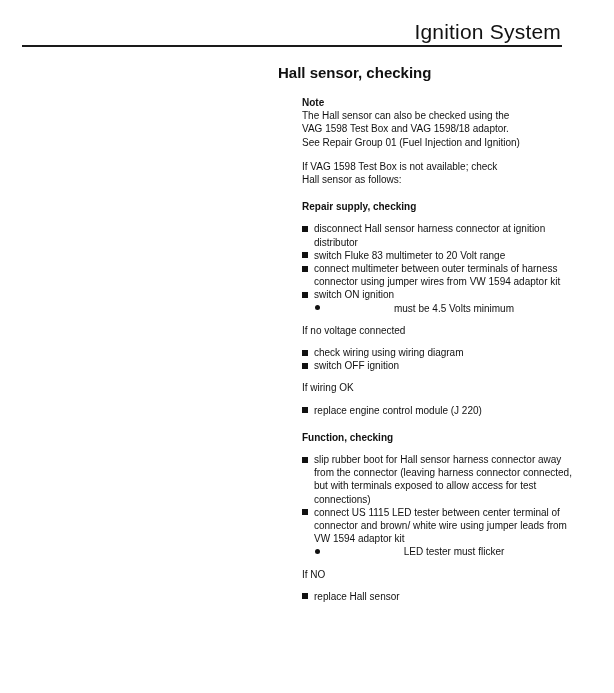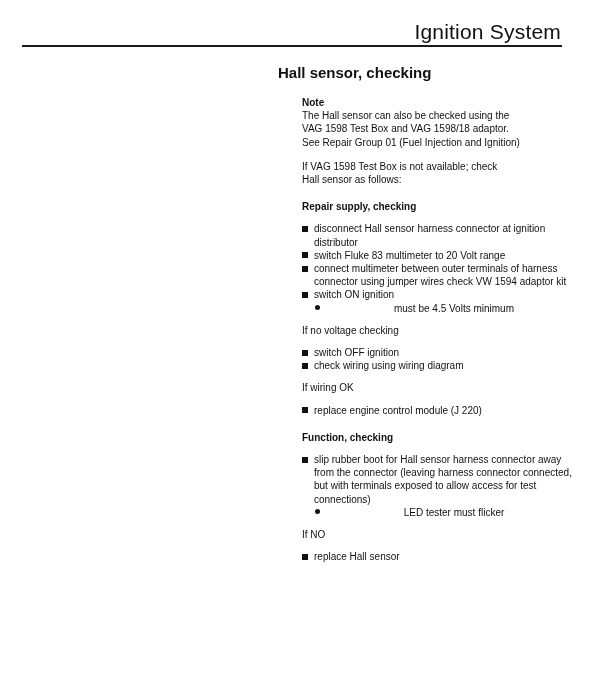--- a/index.html
+++ b/index.html
@@ -59,36 +59,37 @@
 
   <p class="block">
     <span>If </span><b>VAG 1598</b><span> Test Box is not available; check</span><br>
     <span>Hall sensor as follows:</span>
   </p>
 
   <div class="sub-heading">Repair supply, checking</div>
   <ul>
     <li class="sq"><span>disconnect Hall sensor harness connector at ignition distributor</span></li>
     <li class="sq"><span>switch </span><b>Fluke 83</b><span> multimeter to 20 Volt range</span></li>
-    <li class="sq"><span>connect multimeter between outer terminals of harness connector using jumper wires check </span><b>VW 1594</b><span> adaptor kit</span></li>
+    <li class="sq"><span>connect multimeter between outer terminals of harness connector using jumper wires from </span><b>VW 1594</b><span> adaptor kit</span></li>
     <li class="sq"><span>switch </span><b>ON</b><span> ignition</span></li>
     <li class="dot"><span>must be 4.5 Volts minimum</span></li>
   </ul>
-  <p class="cond">If no voltage checking</p>
+  <p class="cond">If no voltage connected</p>
   <ul>
+    <li class="sq"><span>check wiring using wiring diagram</span></li>
     <li class="sq"><span>switch </span><b>OFF</b><span> ignition</span></li>
-    <li class="sq"><span>check wiring using wiring diagram</span></li>
   </ul>
   <p class="cond"><span>If wiring </span><b>OK</b></p>
   <ul>
     <li class="sq"><span>replace engine control module (</span><b>J 220</b><span>)</span></li>
   </ul>
 
   <div class="sub-heading">Function, checking</div>
   <ul>
     <li class="sq"><span>slip rubber boot for Hall sensor harness connector away from the connector (leaving harness connector connected, but with terminals exposed to allow access for test connections)</span></li>
+    <li class="sq"><span>connect </span><b>US 1115</b><span> LED tester between center terminal of connector and brown/ white wire using jumper leads from </span><b>VW 1594</b><span> adaptor kit</span></li>
     <li class="dot"><span>LED tester must flicker</span></li>
   </ul>
   <p class="cond"><span>If </span><b>NO</b></p>
   <ul>
     <li class="sq"><span>replace Hall sensor</span></li>
   </ul>
 </div>
 
 </body></html>

